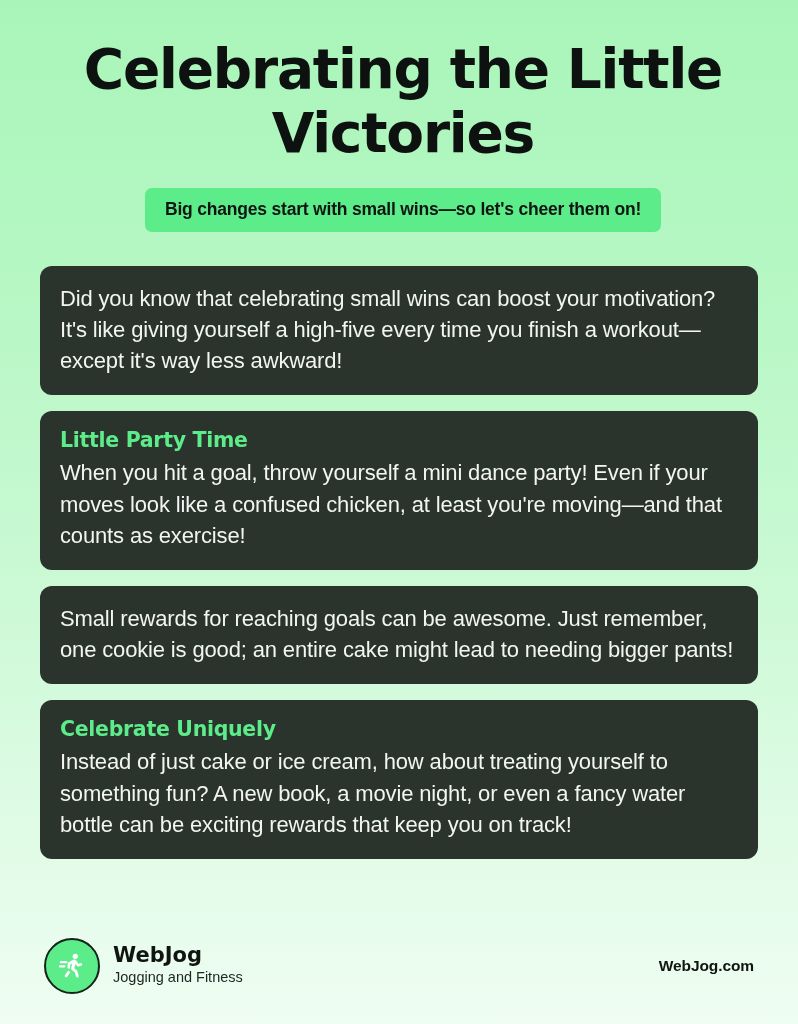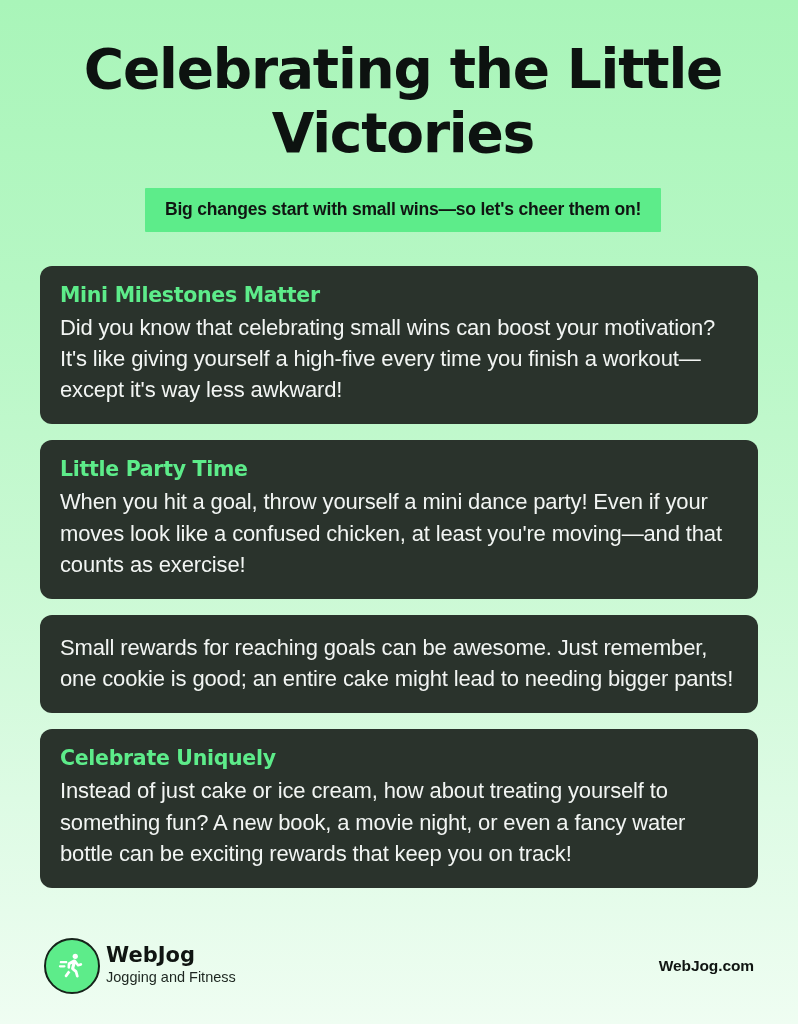--- a/index.html
+++ b/index.html
@@ -39,21 +39,21 @@
     display: flex;
     justify-content: center;
     margin-top: 22px;
   }
   .subtitle {
     background: #5dec8a;
     color: #101512;
     font-size: 17.5px;
     font-weight: 600;
     padding: 11px 20px 12px 20px;
-    border-radius: 1px;
+    border-radius: 7px;
     letter-spacing: -0.2px;
     white-space: nowrap;
   }
   .cards {
     margin-top: 34px;
     padding: 0 40px;
     display: flex;
     flex-direction: column;
     gap: 16px;
     flex: 1 1 auto;
@@ -80,21 +80,21 @@
   }
   .footer {
     padding: 12px 44px 30px 44px;
     display: flex;
     align-items: center;
     justify-content: space-between;
   }
   .brand {
     display: flex;
     align-items: center;
-    gap: 6px;
+    gap: 13px;
   }
   .logo {
     width: 52px;
     height: 52px;
     border-radius: 50%;
     background: #5dec8a;
     border: 2.5px solid #16231a;
     display: flex;
     align-items: center;
     justify-content: center;
@@ -132,21 +132,20 @@
   <div class="header">
     <h1 class="title">Celebrating the Little Victories</h1>
     <div class="subtitle-wrap">
       <div class="subtitle">Big changes start with small wins—so let's cheer them on!</div>
     </div>
   </div>
 
   <div class="cards">
 
     <div class="card">
-      <h2 class="card-title">Mini Milestones Matter</h2>
       <p class="card-body">Did you know that celebrating small wins can boost your motivation? It's like giving yourself a high-five every time you finish a workout—except it's way less awkward!</p>
     </div>
 
     <div class="card">
       <h2 class="card-title">Little Party Time</h2>
       <p class="card-body">When you hit a goal, throw yourself a mini dance party! Even if your moves look like a confused chicken, at least you're moving—and that counts as exercise!</p>
     </div>
 
     <div class="card">
       <p class="card-body">Small rewards for reaching goals can be awesome. Just remember, one cookie is good; an entire cake might lead to needing bigger pants!</p>

